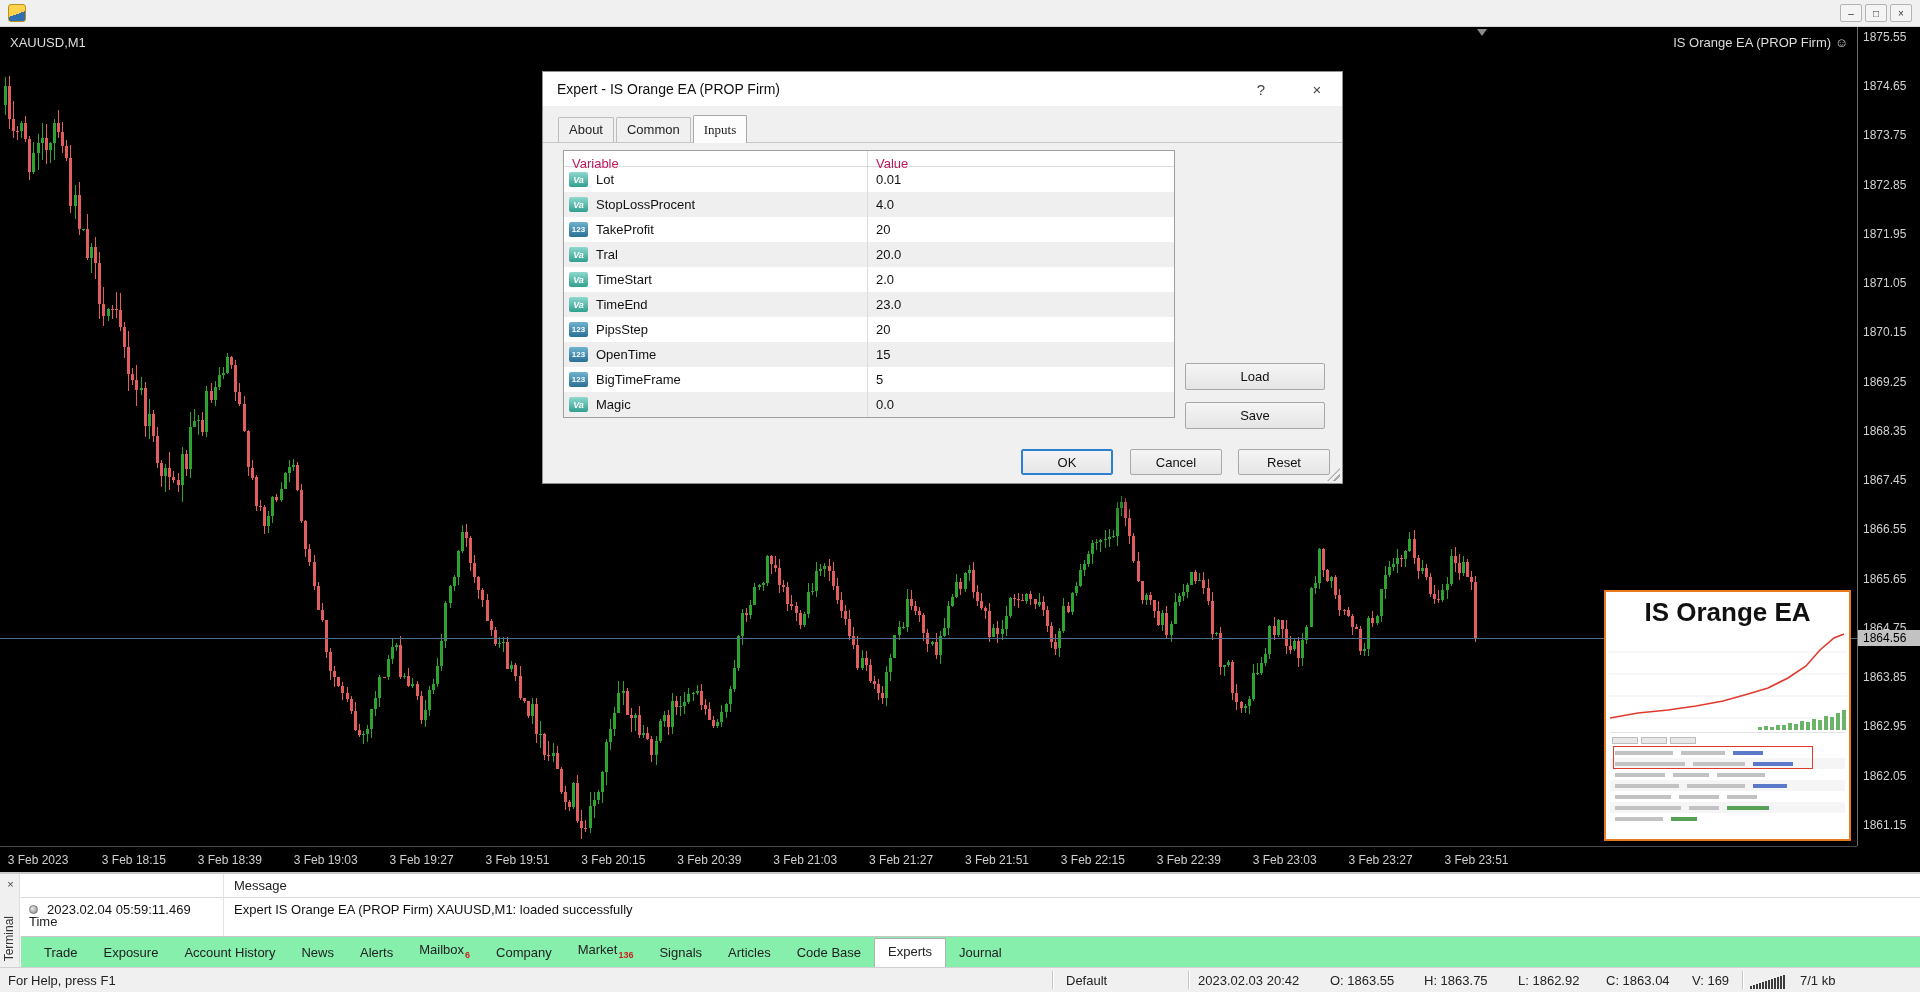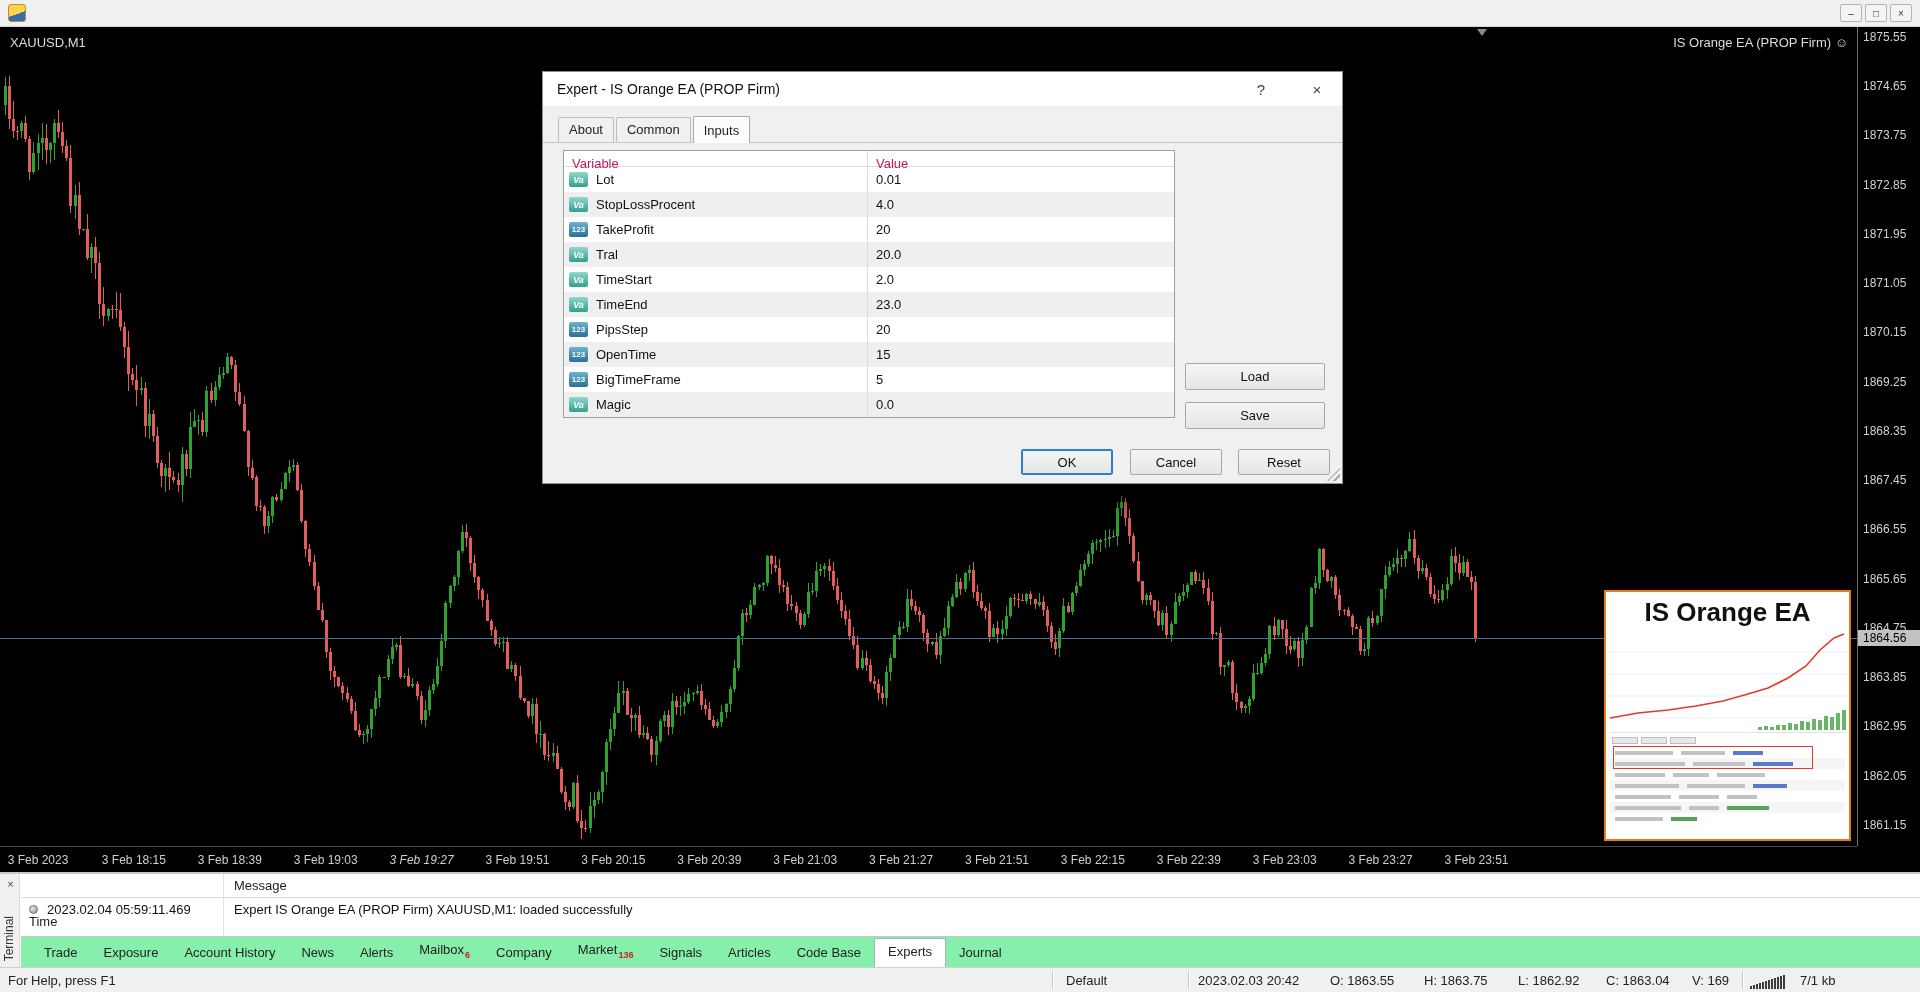--- a/index.html
+++ b/index.html
@@ -93,21 +93,21 @@
             border:1px solid #909090; box-shadow:0 12px 34px rgba(0,0,0,.55); z-index:50; }
   .dlg-title { position:relative; height:34px; background:#fff; display:flex; align-items:center;
                padding-left:14px; font-size:14px; color:#111; }
   .dlg-help, .dlg-close { position:absolute; top:4px; width:30px; height:26px; background:transparent; border:none;
                           font-size:15px; color:#444; }
   .dlg-help { right:66px; } .dlg-close { right:10px; }
   .dlg-tabs { position:absolute; left:0; right:0; top:44px; height:27px; padding-left:15px; display:flex;
               align-items:flex-end; border-bottom:1px solid #c8c8c8; }
   .dtab { padding:4px 10px 5px; font-size:13px; color:#222; background:#f0f0f0; border:1px solid #bdbdbd;
           border-bottom:none; margin-right:2px; border-radius:2px 2px 0 0; }
-  .dtab.active { background:#fcfcfc; padding-top:6px; position:relative; top:1px; border-color:#a8a8a8; }
+  .dtab.active { background:#fcfcfc; padding-top:6px; position:relative; top:1px; border-color:#a8a8a8;font-family:Liberation Serif, serif; }
   .dlg-table { position:absolute; left:20px; top:78px; width:612px; background:#fff; border:1px solid #9f9f9f; }
   .tbl-head { display:flex; height:16px; background:#fff; border-bottom:1px solid #dcdcdc; font-size:13px; color:#be185d; }
   .tbl-h1 { width:304px; padding:5px 0 0 8px; border-right:1px solid #dcdcdc; }
   .tbl-h2 { padding:5px 0 0 8px; }
   .trow { display:flex; height:25px; align-items:center; font-size:13px; color:#111; background:#fff; }
   .trow.alt { background:#efefef; }
   .tcell1 { width:304px; height:100%; display:flex; align-items:center; border-right:1px solid #dcdcdc; }
   .tcell2 { padding-left:8px; }
   .vicon { width:19px; height:15px; margin:0 8px 0 5px; border-radius:2px; color:#fff; font-size:9px;
            display:flex; align-items:center; justify-content:center; font-weight:bold; flex:0 0 19px; }
@@ -952,21 +952,21 @@
         <div class="rep-highlight"></div>
       </div>
     </div>
   </section>
 
   <div class="timeaxis" id="time-axis">
       <span class="tlabel" style="left: 38px;">3 Feb 2023</span>
       <span class="tlabel" style="left: 133.9px;">3 Feb 18:15</span>
       <span class="tlabel" style="left: 229.8px;">3 Feb 18:39</span>
       <span class="tlabel" style="left: 325.7px;">3 Feb 19:03</span>
-      <span class="tlabel" style="left: 421.6px; font-style: italic;">3 Feb 19:27</span>
+      <span class="tlabel" style="left: 421.6px;">3 Feb 19:27</span>
       <span class="tlabel" style="left: 517.5px;">3 Feb 19:51</span>
       <span class="tlabel" style="left: 613.4px;">3 Feb 20:15</span>
       <span class="tlabel" style="left: 709.3px;">3 Feb 20:39</span>
       <span class="tlabel" style="left: 805.2px;">3 Feb 21:03</span>
       <span class="tlabel" style="left: 901.1px;">3 Feb 21:27</span>
       <span class="tlabel" style="left: 997px;">3 Feb 21:51</span>
       <span class="tlabel" style="left: 1092.9px;">3 Feb 22:15</span>
       <span class="tlabel" style="left: 1188.8px;">3 Feb 22:39</span>
       <span class="tlabel" style="left: 1284.7px;">3 Feb 23:03</span>
       <span class="tlabel" style="left: 1380.6px;">3 Feb 23:27</span>

